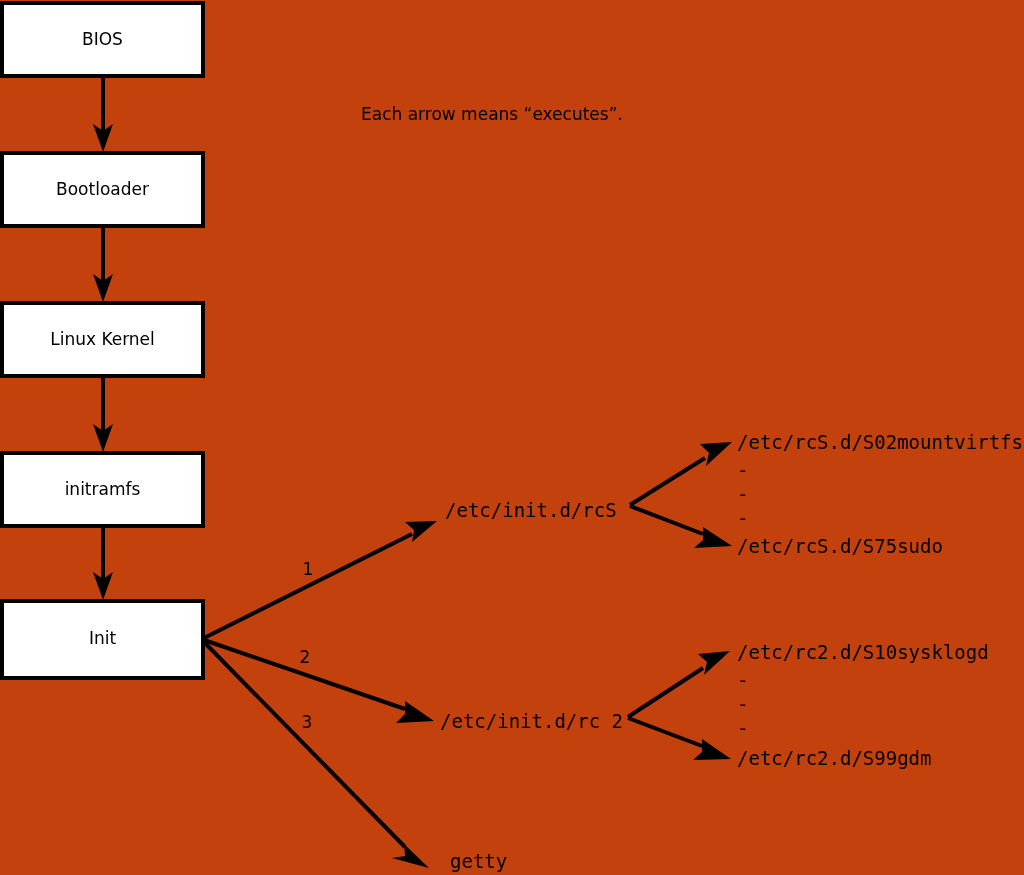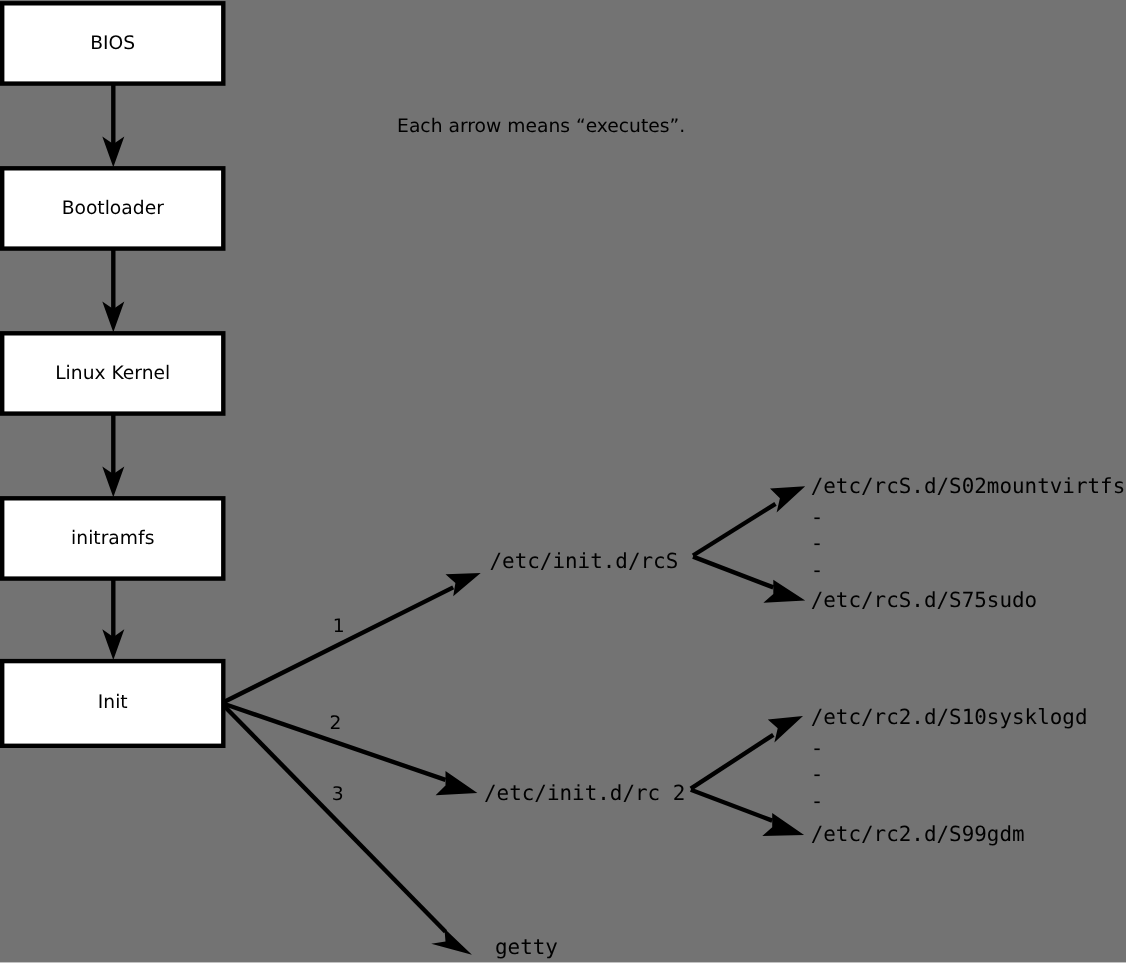--- a/index.html
+++ b/index.html
@@ -4,21 +4,21 @@
 <style>
   html, body {
     margin: 0;
     padding: 0;
     background: #ffffff;
   }
   #diagram-root {
     position: relative;
     width: 1024px;
     height: 875px;
-    background: #737373;
+    background: #c2410c;
     overflow: hidden;
     font-family: "Liberation Sans", sans-serif;
   }
   svg.canvas {
     position: absolute;
     left: 0;
     top: 0;
     width: 1024px;
     height: 875px;
     display: block;

